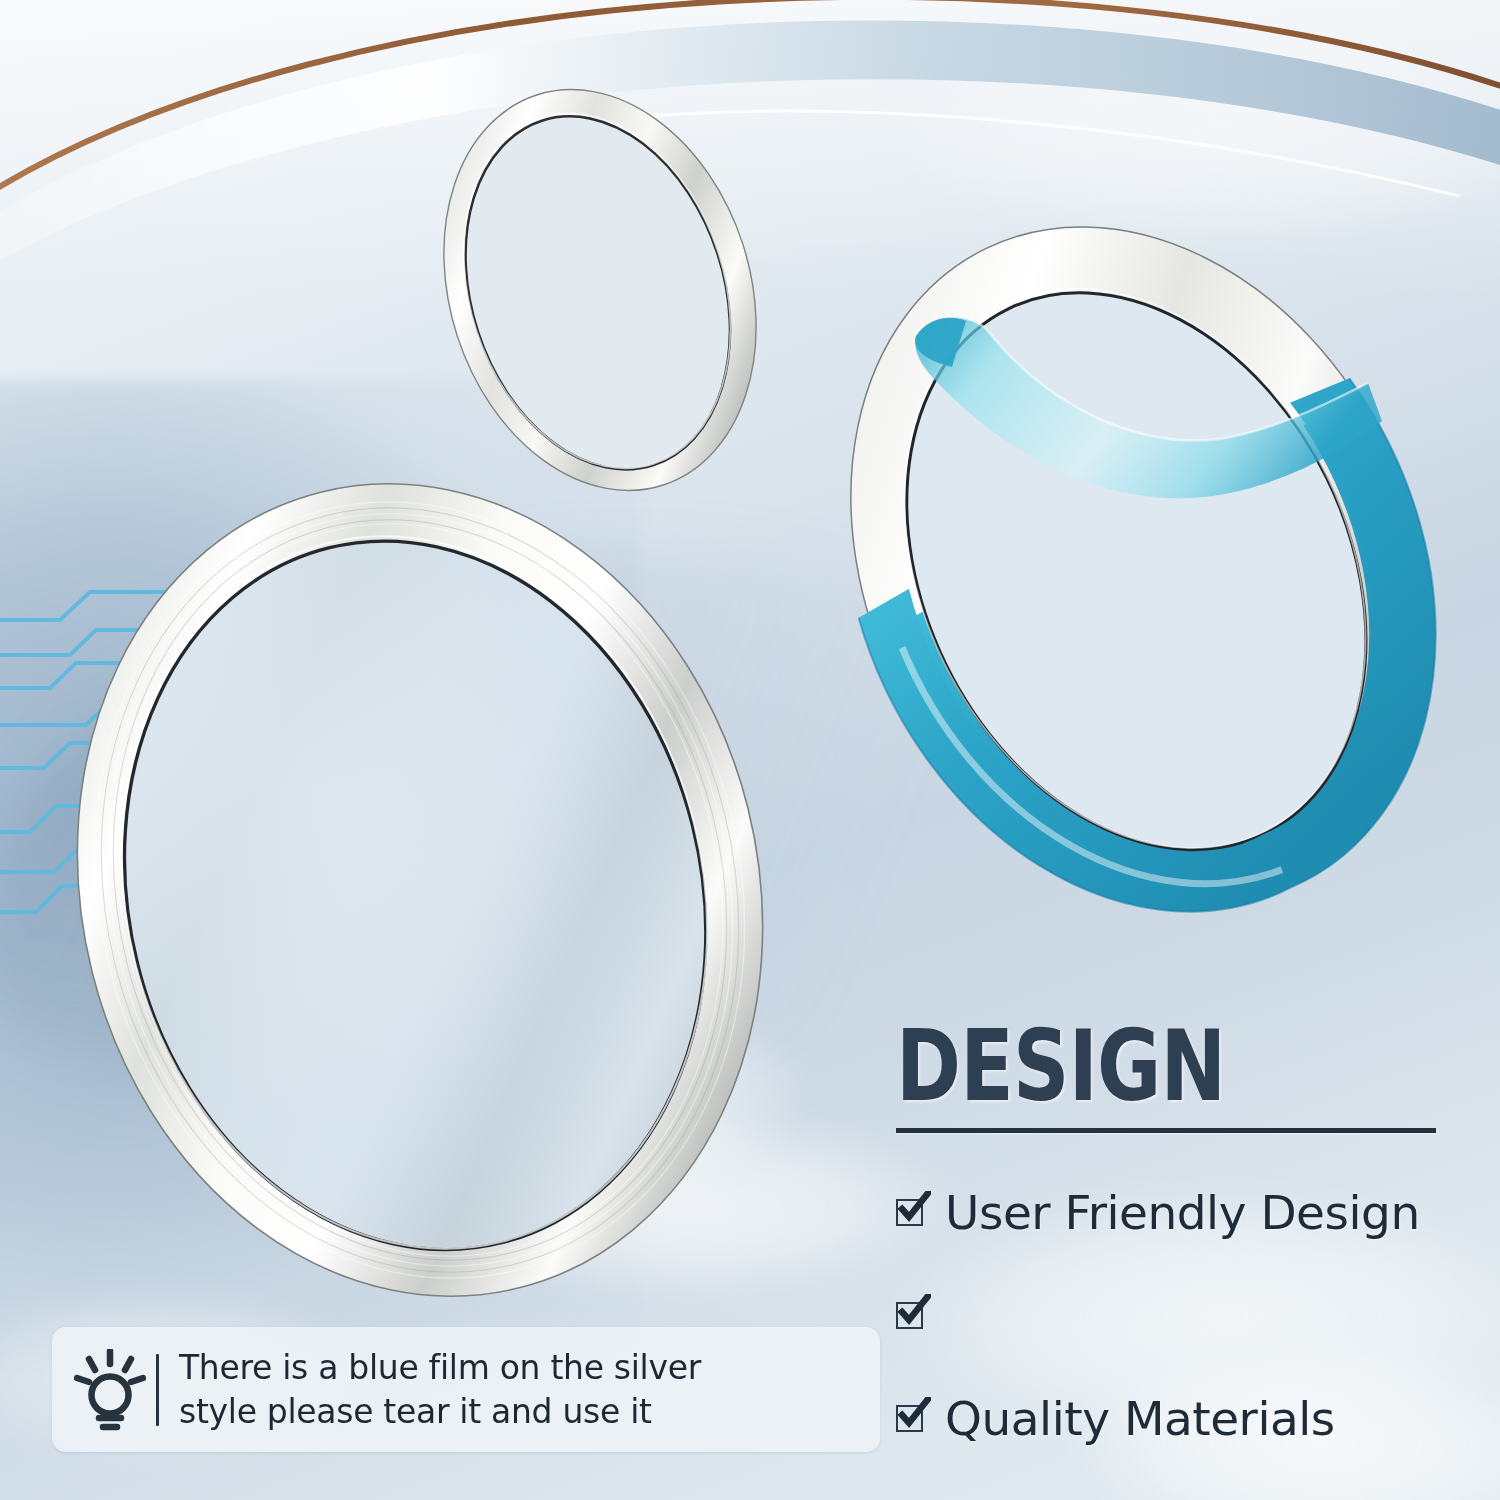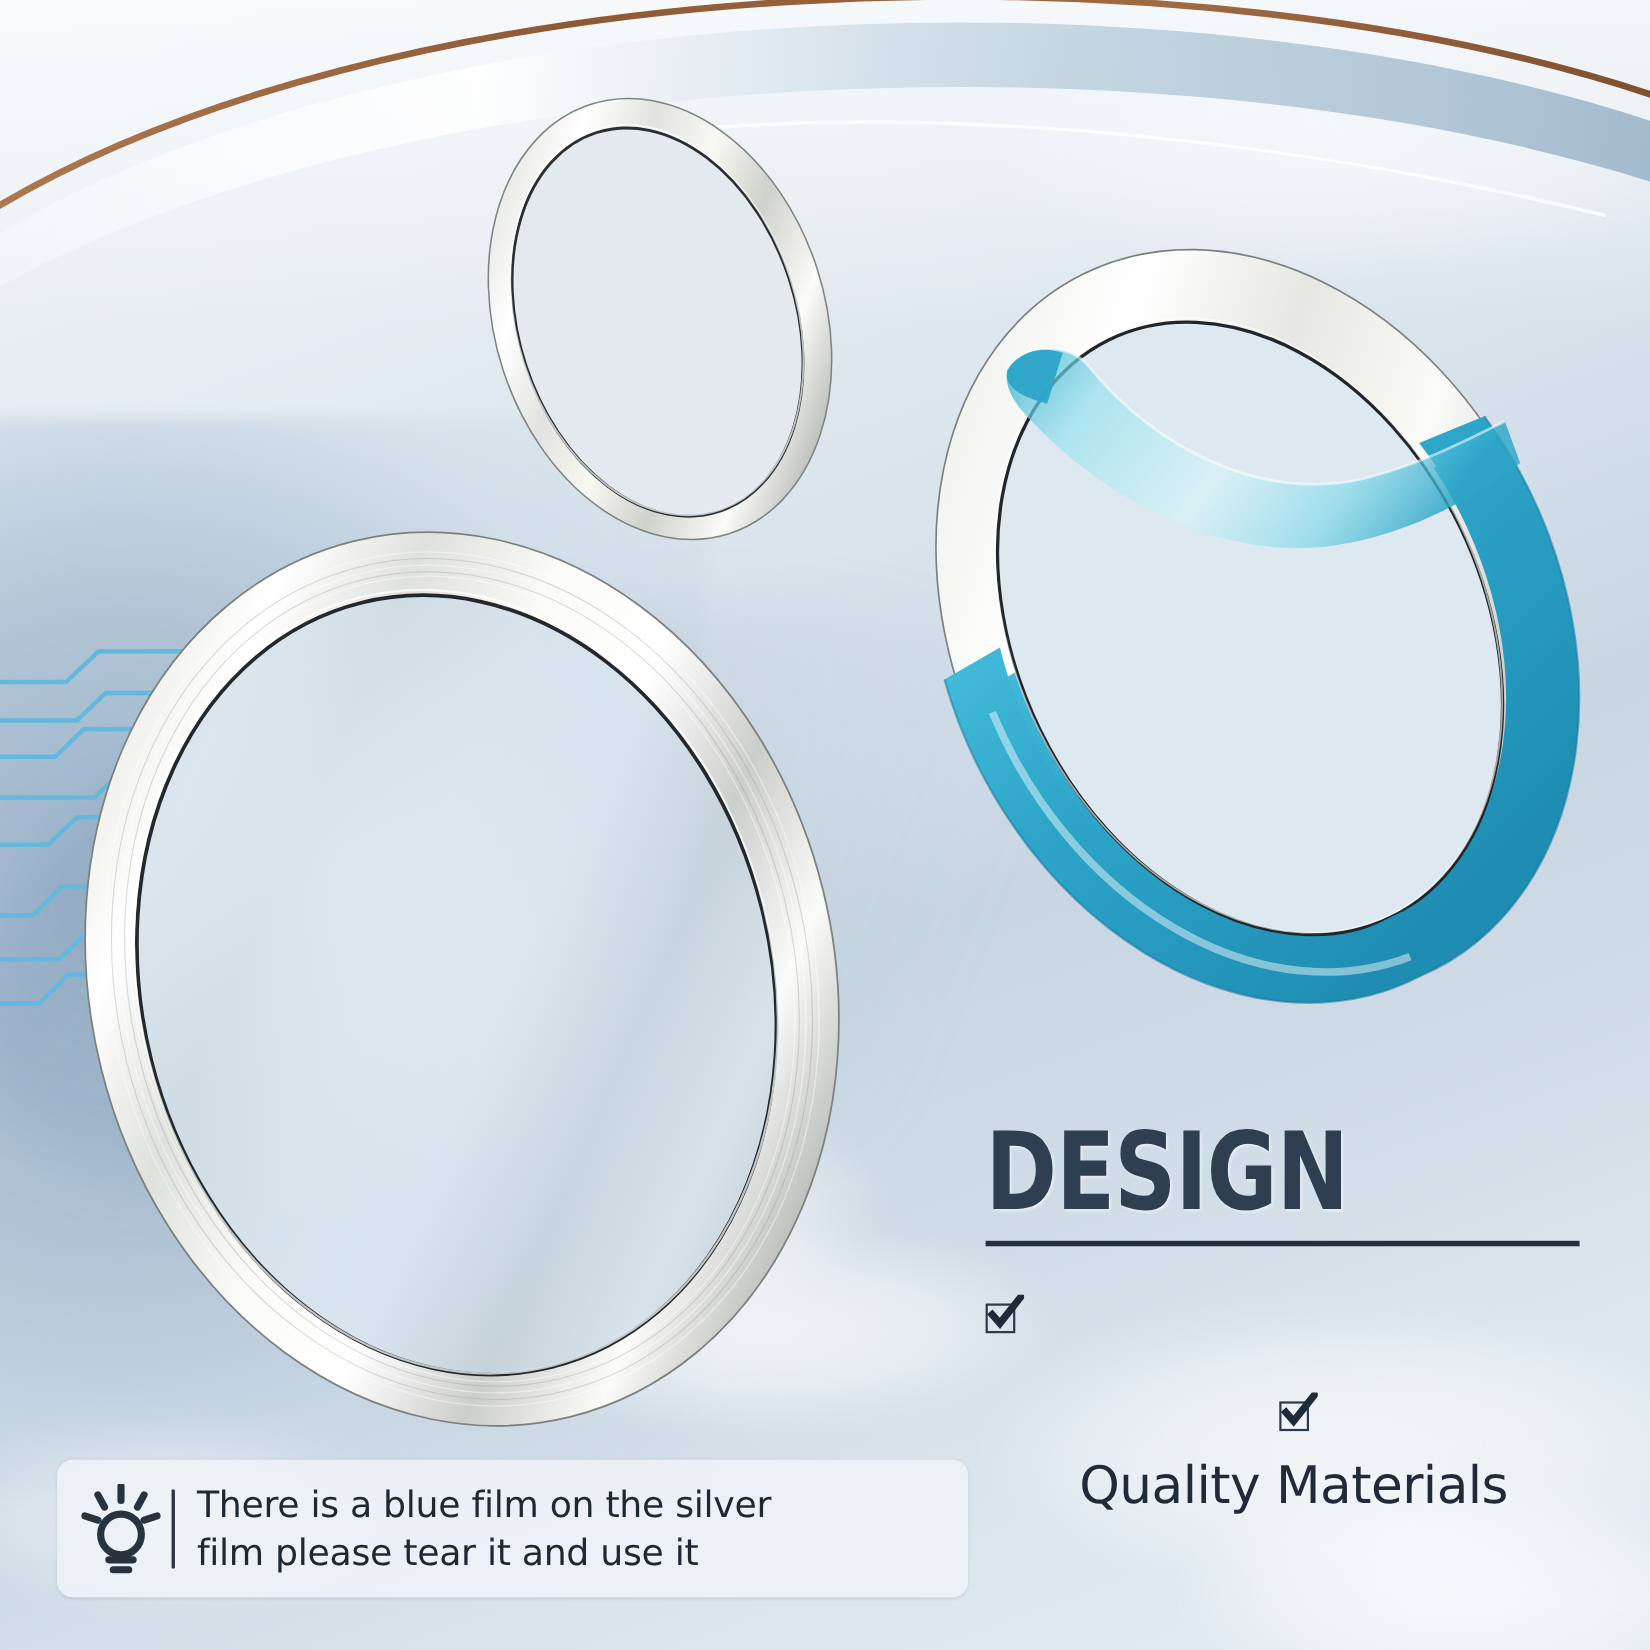--- a/index.html
+++ b/index.html
@@ -120,21 +120,21 @@
     list-style: none;
     margin: 52px 0 0 0;
     padding: 0;
   }
   .feature-row {
     display: flex;
     align-items: center;
     gap: 22px;
     margin-bottom: 62px;
   }
-  .feature-row:last-child { margin-bottom: 0; flex-direction: column; }
+  .feature-row:last-child { margin-bottom: 0; }
   .check-box {
     position: relative;
     flex: 0 0 auto;
     width: 27px;
     height: 27px;
     border: 2px solid #2b3a4a;
     box-sizing: border-box;
   }
   .check-mark {
     position: absolute;
@@ -405,20 +405,28 @@
              C 102 182 92 166 96 150 Z" fill="url(#filmFlap)" opacity="0.9"></path>
     <path d="M 96 150 C 112 128 150 126 168 146 C 230 224 330 272 420 250 C 470 238 516 214 548 198" fill="none" stroke="rgba(255,255,255,0.55)" stroke-width="2.5"></path>
     <path d="M 96 152 C 104 136 126 128 146 136 L 132 182 C 108 176 92 166 96 152 Z" fill="#2ca5c8" opacity="0.95"></path>
   </svg>
 
   <div id="copy-block">
     <h1 id="design-title">DESIGN</h1>
     <div id="title-rule"></div>
 
     <ul id="feature-list">
+      <li class="feature-row">
+        <span class="check-box">
+          <svg class="check-mark" viewBox="0 0 34 34">
+            <path d="M5 18 L12 26 L31 2" fill="none" stroke="#1f2b38" stroke-width="6.5" stroke-linecap="square" stroke-linejoin="miter"></path>
+          </svg>
+        </span>
+        <span class="feature-label">User Friendly Design</span>
+      </li>
       <li class="feature-row">
         <span class="check-box">
           <svg class="check-mark" viewBox="0 0 34 34">
             <path d="M5 18 L12 26 L31 2" fill="none" stroke="#1f2b38" stroke-width="6.5" stroke-linecap="square" stroke-linejoin="miter"></path>
           </svg>
         </span>
       </li>
       <li class="feature-row">
         <span class="check-box">
           <svg class="check-mark" viewBox="0 0 34 34">
@@ -441,17 +449,17 @@
       </g>
       <circle cx="36" cy="46" r="18.5" fill="none" stroke="#27333f" stroke-width="6.5"></circle>
       <g stroke="#27333f" stroke-width="6.5" stroke-linecap="round">
         <line x1="25" y1="69" x2="47" y2="69"></line>
         <line x1="29" y1="78" x2="43" y2="78"></line>
       </g>
     </svg>
     <div id="tip-divider"></div>
     <div id="tip-text">
       <span class="tip-line">There is a blue film on the silver</span>
-      <span class="tip-line">film please tear it and use it</span>
+      <span class="tip-line">style please tear it and use it</span>
     </div>
   </div>
 
 </div>
 
 </body></html>

